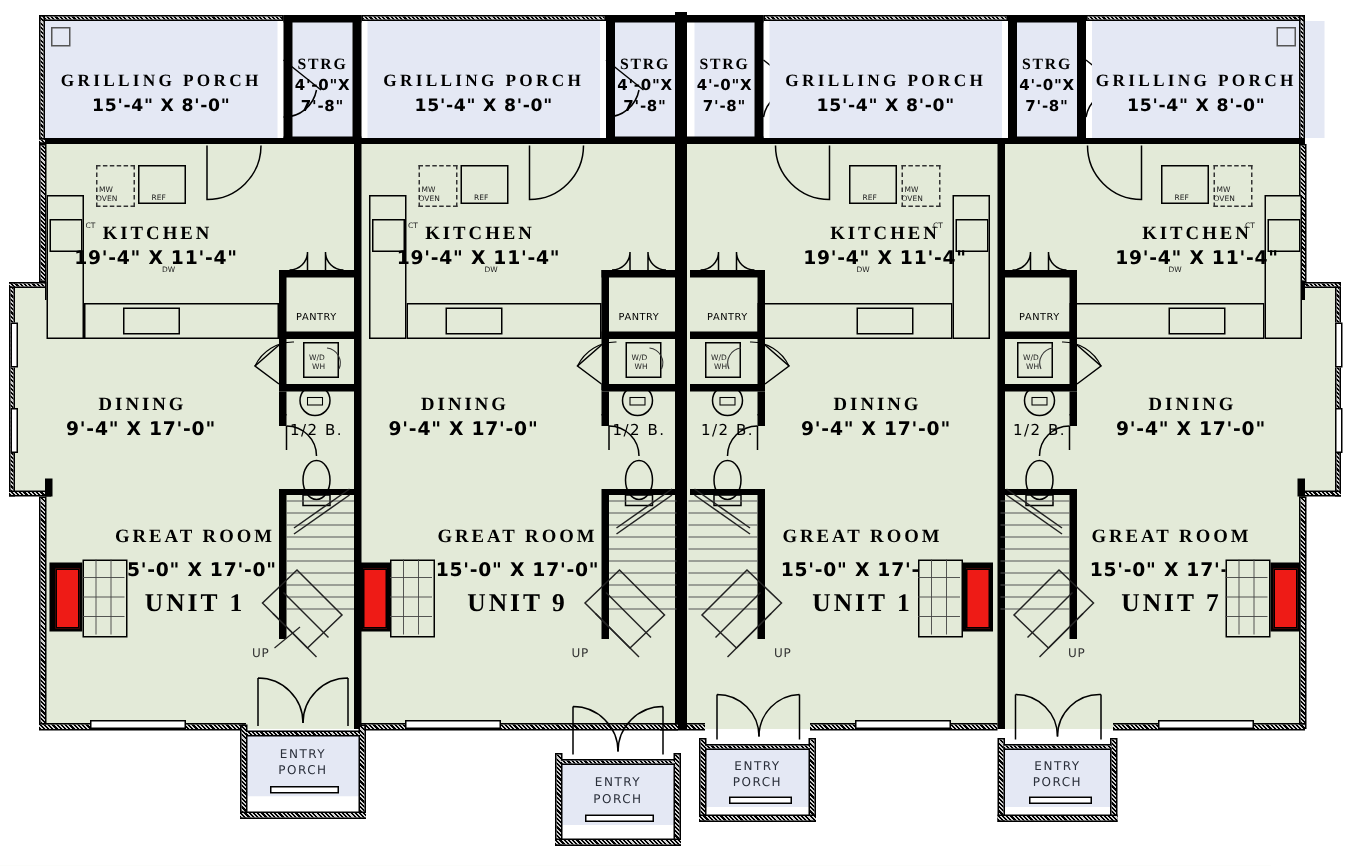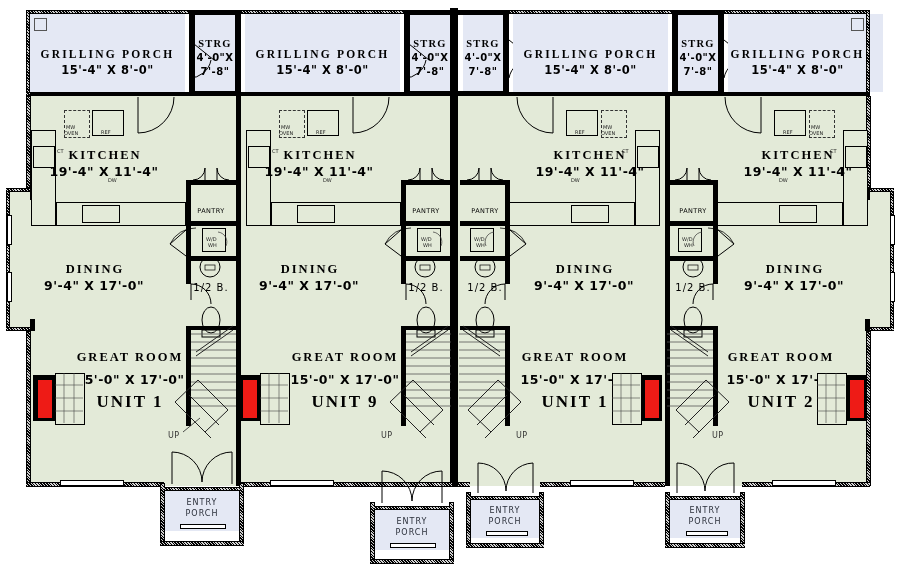--- a/index.html
+++ b/index.html
@@ -521,21 +521,21 @@
   <div class="counter" style="left:713px;top:202px;width:130px;height:24px;"></div>
   <div class="fix" style="left:779px;top:205px;width:38px;height:18px;"></div>
   <div class="lbl tiny" style="left:779px;top:177px;">DW</div>
 
   <div class="lbl room-name" style="left:723px;top:148px;width:150px;">KITCHEN</div>
   <div class="lbl room-dim" style="left:718px;top:164px;width:160px;">19'-4" X 11'-4"</div>
   <div class="lbl room-name" style="left:720px;top:262px;width:150px;">DINING</div>
   <div class="lbl room-dim" style="left:714px;top:278px;width:160px;">9'-4" X 17'-0"</div>
   <div class="lbl room-name" style="left:706px;top:350px;width:150px;">GREAT ROOM</div>
   <div class="lbl room-dim" style="left:701px;top:372px;width:160px;">15'-0" X 17'-0"</div>
-  <div class="lbl unit-lbl" style="left:706px;top:392px;width:150px;">UNIT 2</div>
+  <div class="lbl unit-lbl" style="left:706px;top:392px;width:150px;">UNIT 7</div>
 
   <div class="fp-box" style="left:845px;top:375px;width:22px;height:46px;"></div>
   <div class="fireplace" style="left:849px;top:379px;width:14px;height:38px;"></div>
   <div class="hearth" style="left:817px;top:373px;width:28px;height:50px;"></div>
   <svg class="svgl" width="900" height="577">
     <g stroke="#444" stroke-width="0.6">
       <line x1="817" y1="385" x2="845" y2="385"></line>
         <line x1="817" y1="398" x2="845" y2="398"></line>
       <line x1="817" y1="411" x2="845" y2="411"></line>
       <line x1="826" y1="373" x2="826" y2="423"></line>

